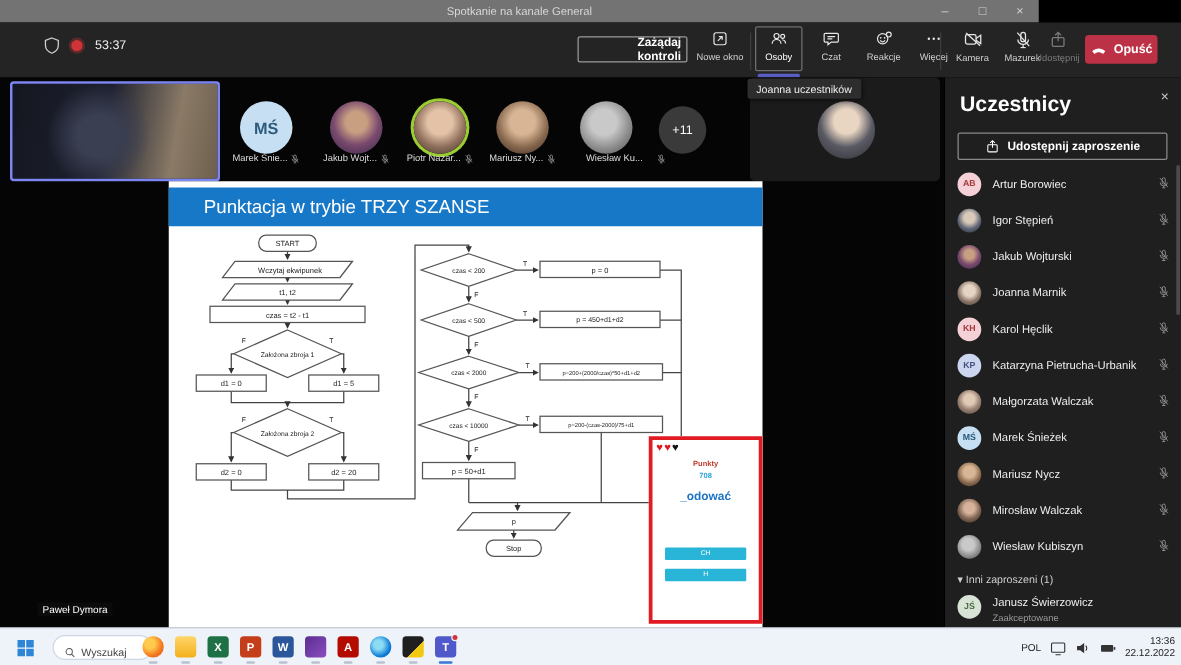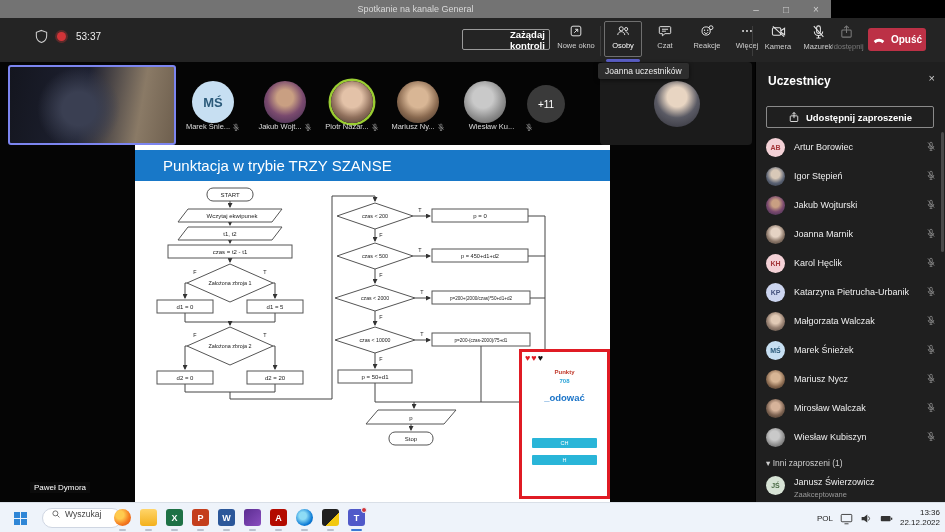--- a/index.html
+++ b/index.html
@@ -72,42 +72,42 @@
   .gb-points-value { position:absolute; left:0; top:26px; width:100%; text-align:center;
                      font-size:6px; color:#29a3d8; font-weight:bold; }
   .gb-word { position:absolute; left:0; top:40px; width:100%; text-align:center; font-size:9.5px;
              color:#1b74c8; font-weight:bold; }
   .gb-btn { position:absolute; left:10px; width:65px; height:10px; background:#29b5d8; color:#fff;
             font-size:5.5px; display:flex; align-items:center; justify-content:center; border-radius:1px; }
 
   
   .panel { position:absolute; left:755px; top:62px; width:190px; height:440px; background:#1f1f1f;
            border-left:1px solid #000; }
-  .panelhdr { position:absolute; left:12px; top:12px; color:#fff; font-size:12px; font-weight:bold; }
+  .panelhdr { position:absolute; left:12px; top:12px; color:#fff; font-size:17px; font-weight:bold; }
   .panelclose { position:absolute; right:10px; top:10px; color:#ccc; font-size:11px; }
   .invitebtn { position:absolute; left:10px; top:44px; width:168px; height:22px; border:1px solid #8a8a8a;
                border-radius:2px; color:#fff; font-size:9.5px; font-weight:bold; display:flex;
                align-items:center; justify-content:center; gap:6px; background:transparent; }
   .prow { position:absolute; left:0; width:190px; height:26px; }
   .pav { position:absolute; left:10px; top:2px; width:19px; height:19px; border-radius:50%;
          display:flex; align-items:center; justify-content:center; font-size:7px; font-weight:bold; }
   .pname { position:absolute; left:38px; top:6px; color:#eee; font-size:9px; white-space:nowrap; }
   .pmic { position:absolute; right:10px; top:5px; color:#9a9a9a; }
   .psection { position:absolute; left:10px; color:#cfcfcf; font-size:8.5px; }
   .psub { position:absolute; left:38px; top:16px; color:#9a9a9a; font-size:7.5px; }
   .pscroll { position:absolute; right:1px; top:70px; width:3px; height:120px; background:#4a4a4a; border-radius:2px; }
 
   
   .taskbar { position:absolute; left:0; top:502px; width:945px; height:30px; background:#eef3fa;
              border-top:1px solid #d9dfe7; }
   .winlogo { position:absolute; left:14px; top:9px; width:13px; height:13px; display:grid;
              grid-template-columns:6px 6px; grid-template-rows:6px 6px; gap:1px; }
   .winlogo span { background:#2f86d6; }
   .searchpill { position:absolute; left:42px; top:5px; width:80px; height:20px; background:#fff;
-                border:1px solid #cfd6e2; border-radius:10px; display:flex; align-items:flex-start;
+                border:1px solid #cfd6e2; border-radius:10px; display:flex; align-items:flex-end;
                 gap:4px; padding-left:8px; color:#444; font-size:8.5px; }
   .tbicon { position:absolute; top:6px; width:17px; height:17px; border-radius:3px; display:flex;
             align-items:center; justify-content:center; font-size:9px; font-weight:bold; color:#fff; }
   .tbicon::after { content:""; position:absolute; left:5px; top:20px; width:7px; height:2px;
                    background:#b9c2cf; border-radius:1px; }
   .tbicon.active::after { background:#3b78d4; width:11px; left:3px; }
   .reddot { position:absolute; right:-2px; top:-2px; width:6px; height:6px; background:#d13438;
             border-radius:50%; border:1px solid #eef3fa; }
   .tray { position:absolute; right:5px; top:0; height:30px; display:flex; align-items:center; gap:7px;
           color:#222; }

